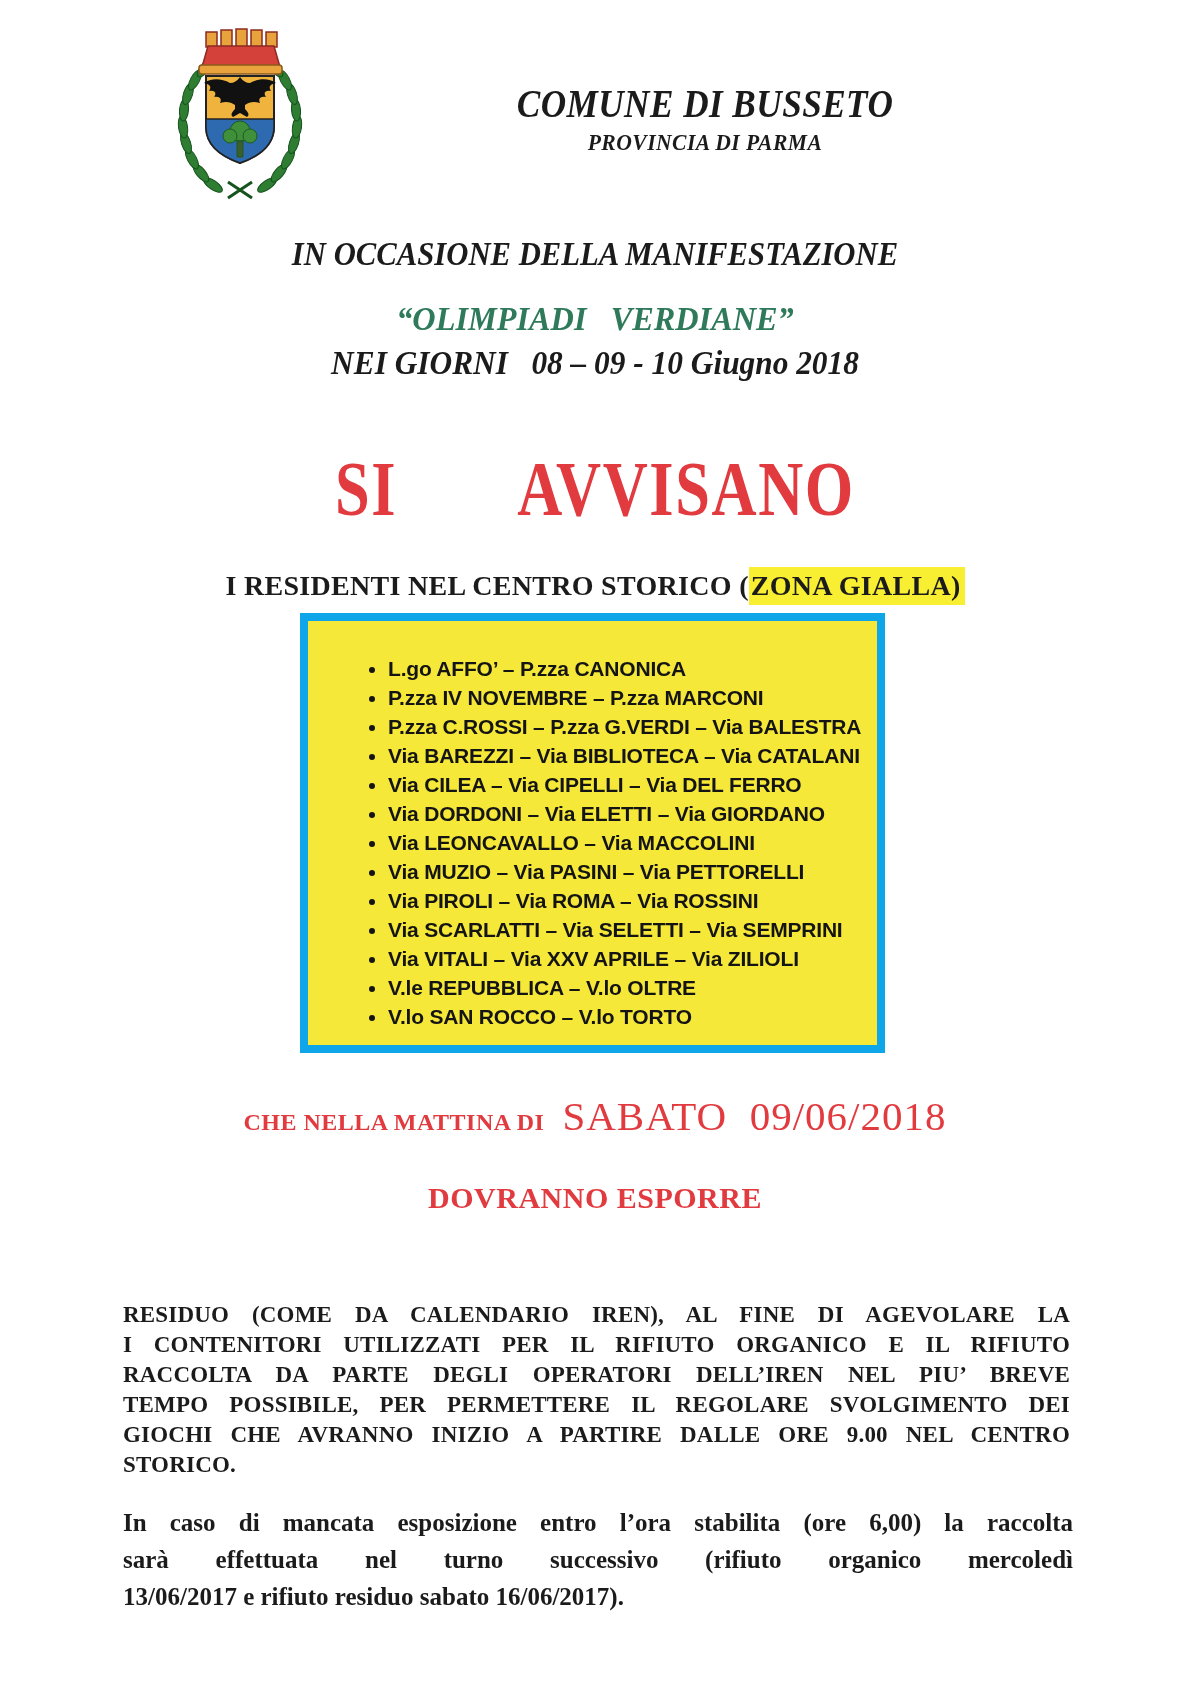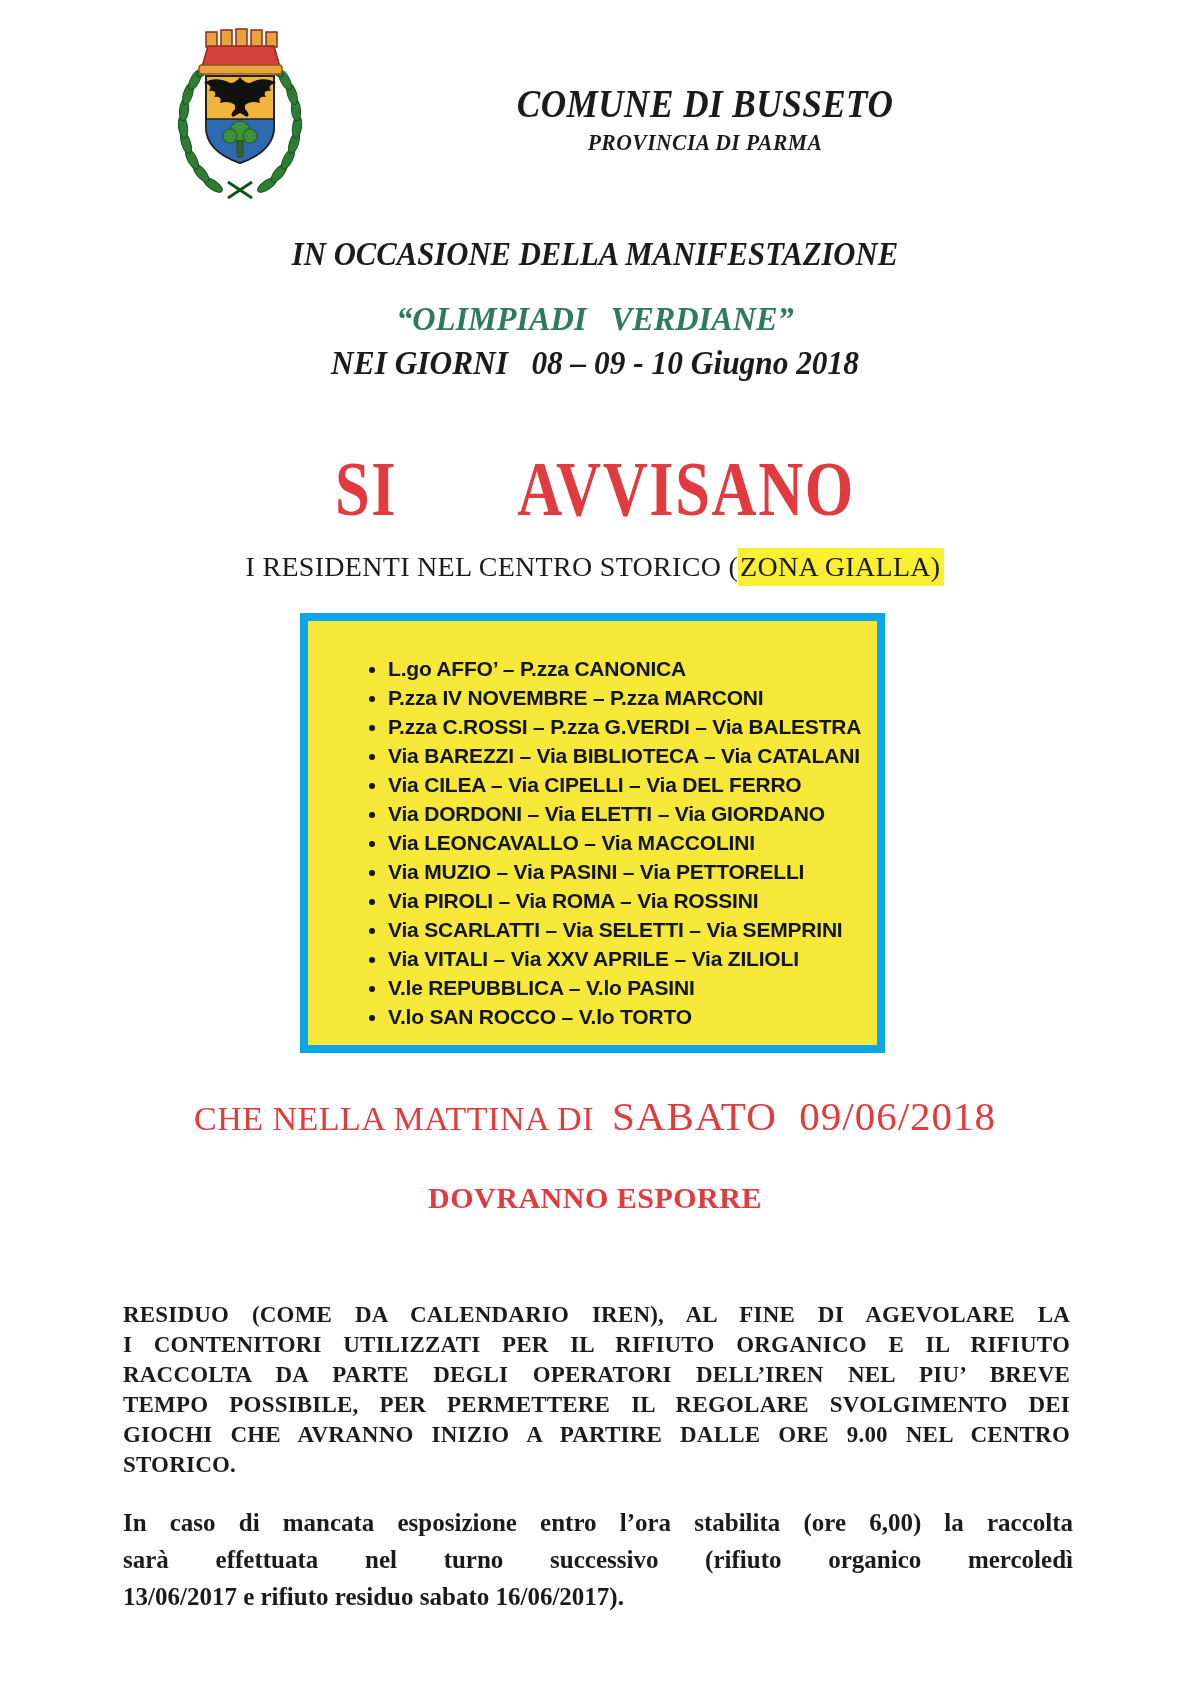--- a/index.html
+++ b/index.html
@@ -33,38 +33,38 @@
     top:300px; font-size:34px; font-weight:bold; font-style:italic;
     color:#2e7a5a; transform:scaleX(.95); transform-origin:center;
   }
   .event-dates { top:345px; font-size:33px; font-weight:bold; font-style:italic;
     transform:scaleX(.95); transform-origin:center; }
   .headline {
     top:444px; font-size:78px; font-weight:bold; color:#e13a3f;
     letter-spacing:2px; word-spacing:30px;
     transform:scaleX(.8); transform-origin:center;
   }
-  .audience { top:551px; font-size:28px; font-weight:normal; letter-spacing:.3px; }
+  .audience { top:570px; font-size:28px; font-weight:bold; letter-spacing:.3px; }
   .hl { background:#f8ee32; padding:3px 4px 4px 2px; }
 
   
   .street-box {
     left:300px; top:613px; width:585px; height:440px; box-sizing:border-box;
     background:#f6e838; border:8px solid #0ea5e9;
   }
   .street-box ul { margin:33px 0 0 0; padding-left:80px; }
   .street-box li {
     font-family:"Liberation Sans", sans-serif; font-weight:bold;
     font-size:21px; line-height:29px; color:#141414;
     letter-spacing:-.2px; white-space:nowrap; list-style:disc;
   }
 
   
   .deadline-line { top:1092px; color:#e13a3f; }
-  .deadline-prefix { font-size:34px; font-weight:normal; letter-spacing:.5px; }
+  .deadline-prefix { font-size:24px; font-weight:bold; letter-spacing:.5px; }
   .deadline-date { font-size:41px; font-weight:normal; margin-left:18px; letter-spacing:1px;margin-top:18px; }
   .deadline-action { top:1181px; font-size:30px; font-weight:bold; color:#e13a3f; letter-spacing:.5px; }
   .deadline-time { top:1220px; font-size:35px; font-weight:bold; color:#e13a3f; letter-spacing:.5px; }
 
   
   .body-par { left:123px; top:1300px; width:947px; font-size:23px;
     font-weight:bold; line-height:30px; letter-spacing:.2px; }
   .jline { text-align:justify; text-align-last:justify; }
   .jlast { text-align:center; text-align-last:left; }
   .footnote { left:123px; top:1504px; width:950px; font-size:25px;
@@ -145,21 +145,21 @@
       <li>P.zza IV NOVEMBRE – P.zza MARCONI</li>
       <li>P.zza C.ROSSI – P.zza G.VERDI – Via BALESTRA</li>
       <li>Via BAREZZI – Via BIBLIOTECA – Via CATALANI</li>
       <li>Via CILEA – Via CIPELLI – Via DEL FERRO</li>
       <li>Via DORDONI – Via ELETTI – Via GIORDANO</li>
       <li>Via LEONCAVALLO – Via MACCOLINI</li>
       <li>Via MUZIO – Via PASINI – Via PETTORELLI</li>
       <li>Via PIROLI – Via ROMA – Via ROSSINI</li>
       <li>Via SCARLATTI – Via SELETTI – Via SEMPRINI</li>
       <li>Via VITALI – Via XXV APRILE – Via ZILIOLI</li>
-      <li>V.le REPUBBLICA – V.lo PASINI</li>
+      <li>V.le REPUBBLICA – V.lo OLTRE</li>
       <li>V.lo SAN ROCCO – V.lo TORTO</li>
     </ul>
   </div>
 
   <div class="abs ctr deadline-line">
     <span class="deadline-prefix">CHE NELLA MATTINA DI</span><span class="deadline-date pre">SABATO  09/06/2018</span>
   </div>
   <div class="abs ctr deadline-action">DOVRANNO ESPORRE</div>
 
   <div class="abs body-par">

